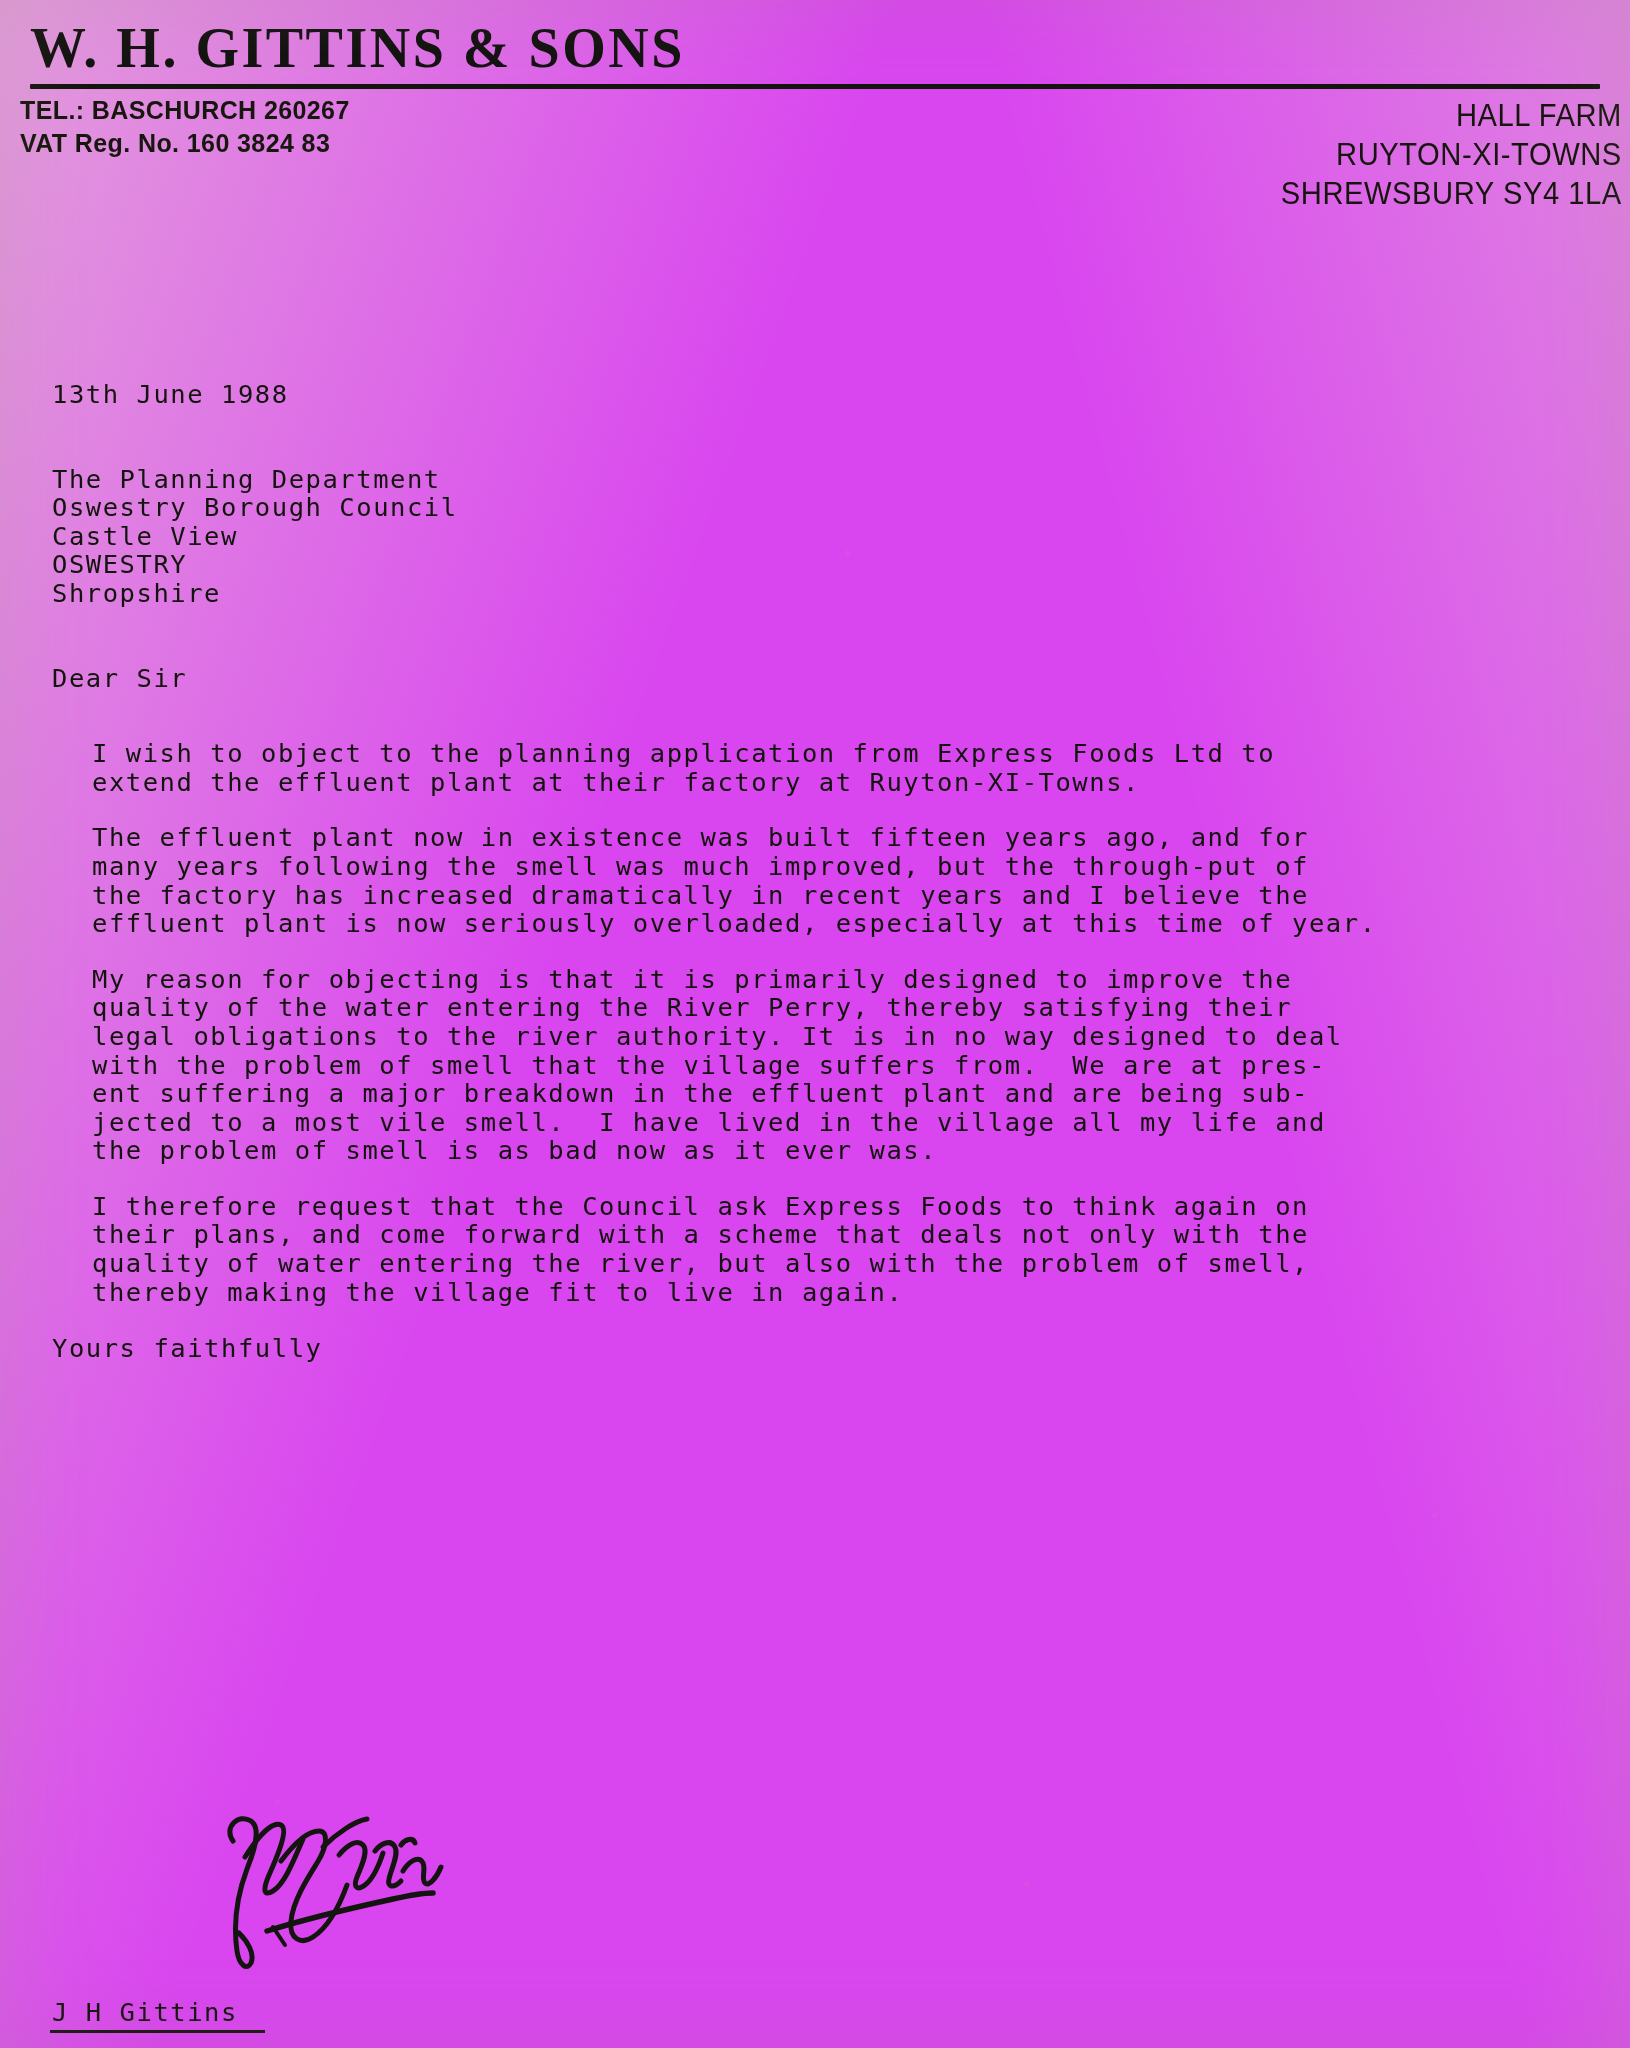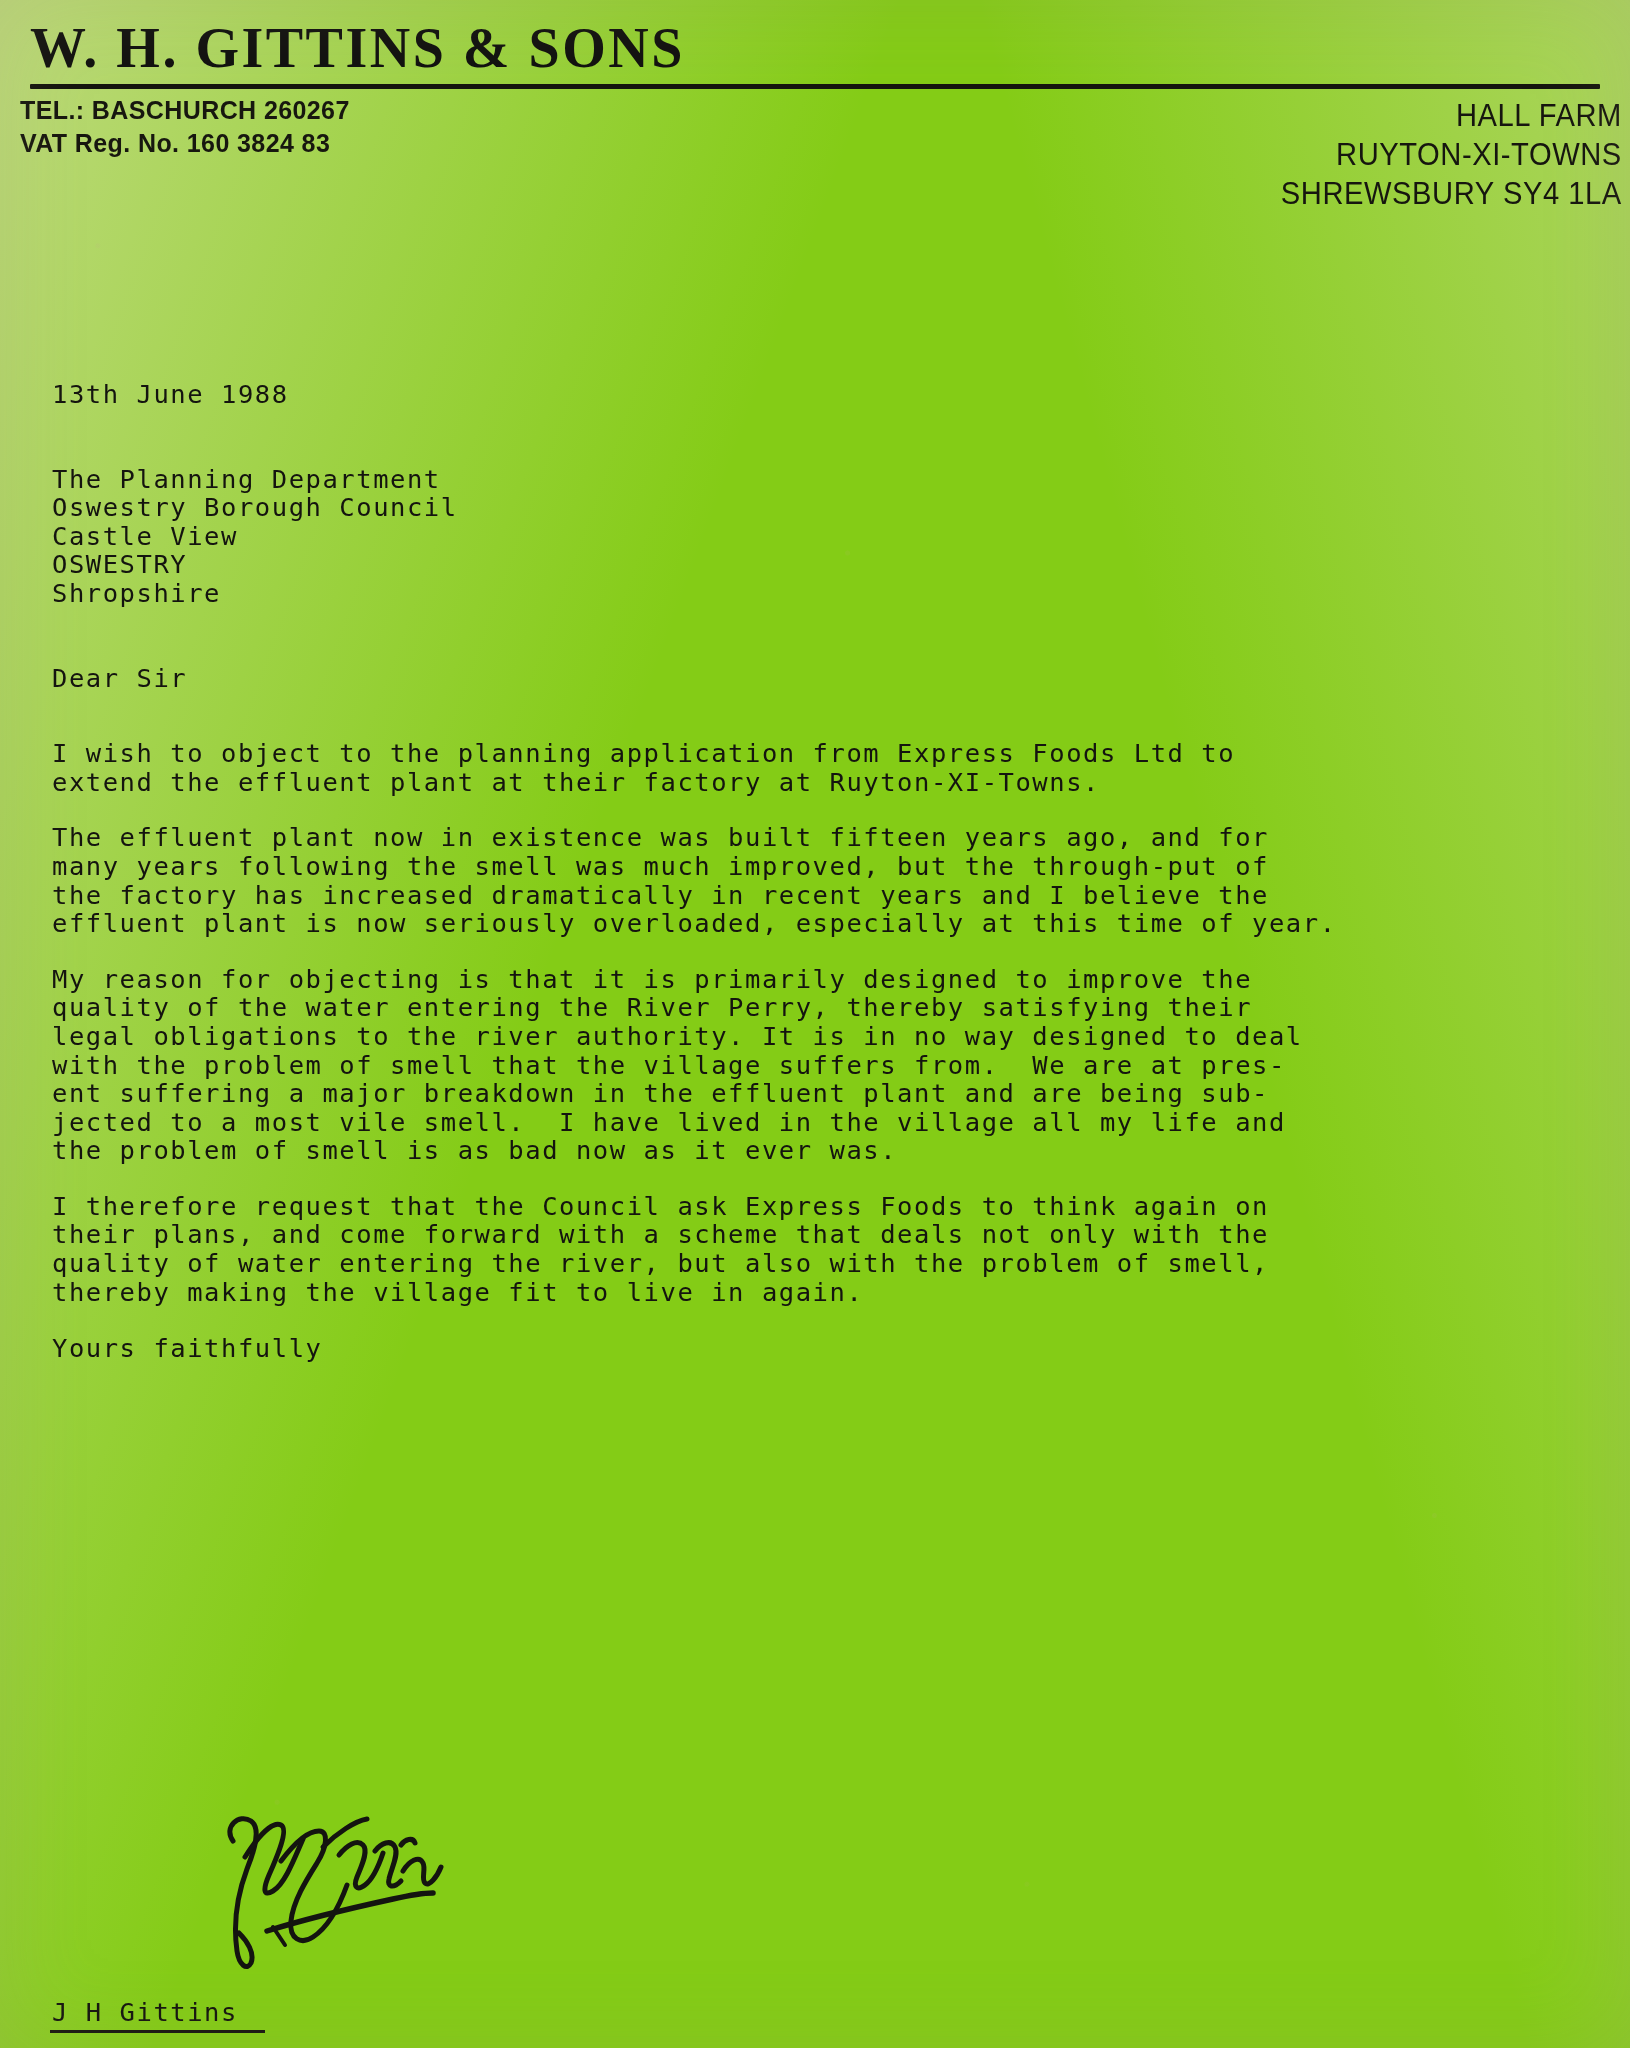--- a/index.html
+++ b/index.html
@@ -5,21 +5,21 @@
   html, body {
     margin: 0;
     padding: 0;
     background: #6f6f6f;
   }
 
   .page {
     position: relative;
     width: 1630px;
     height: 2048px;
-    background: #84cc16;
+    background: #d946ef;
     overflow: hidden;
     font-family: "DejaVu Sans Mono", monospace;
     color: #1a1a18;
   }
 
   
   .paper-grain {
     position: absolute;
     inset: 0;
     pointer-events: none;
@@ -106,21 +106,21 @@
   }
 
   .typed .blockline { white-space: pre; }
 
   .date-line { margin-bottom: 56px; }
 
   .recipient { margin-bottom: 56px; }
 
   .salutation { margin-bottom: 47px; }
 
-  .para { margin-bottom: 27px; }
+  .para { margin-bottom: 27px; margin-left: 40px; }
 
   .closing { margin-top: 28px; }
 
   
   .signature {
     position: absolute;
     left: 215px;
     top: 1805px;
     width: 230px;
     height: 170px;

